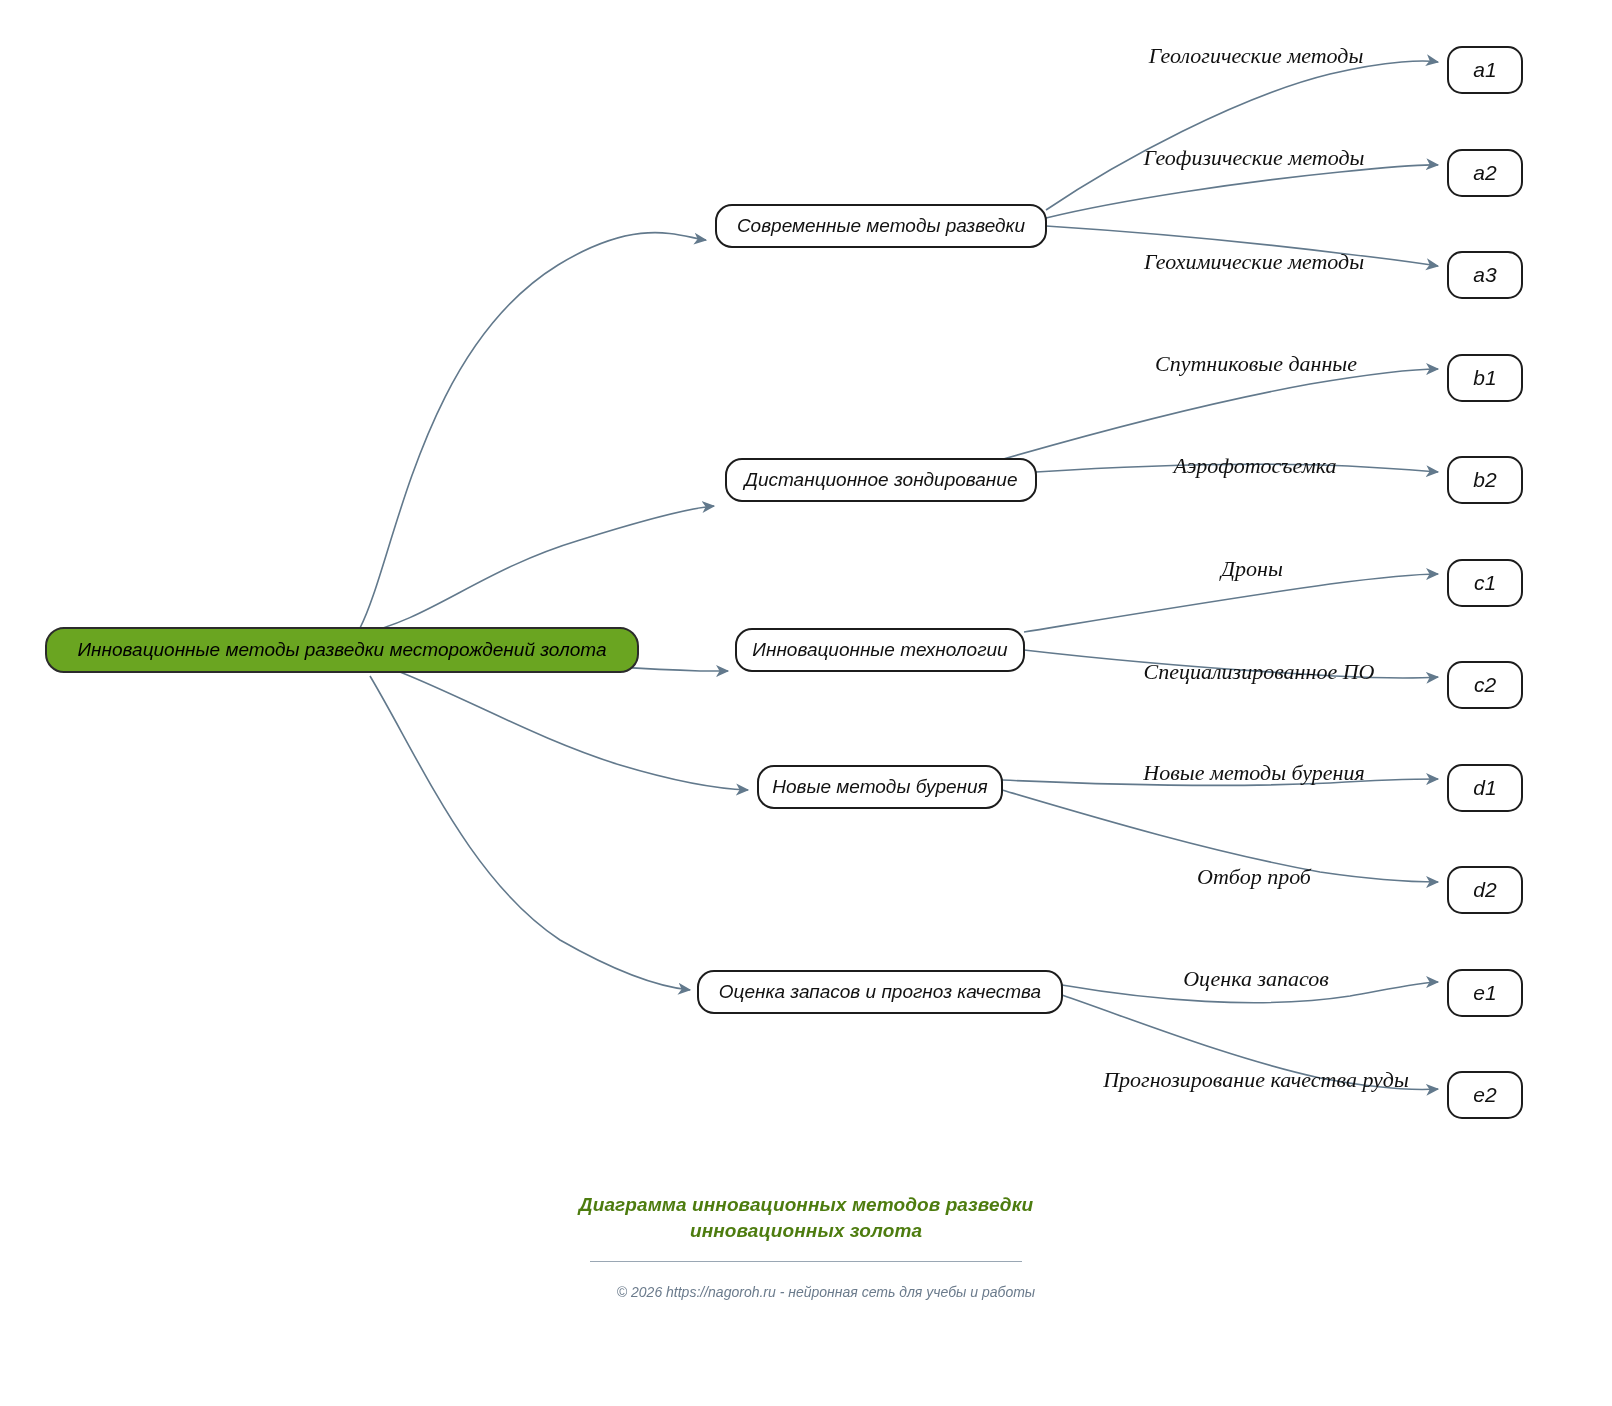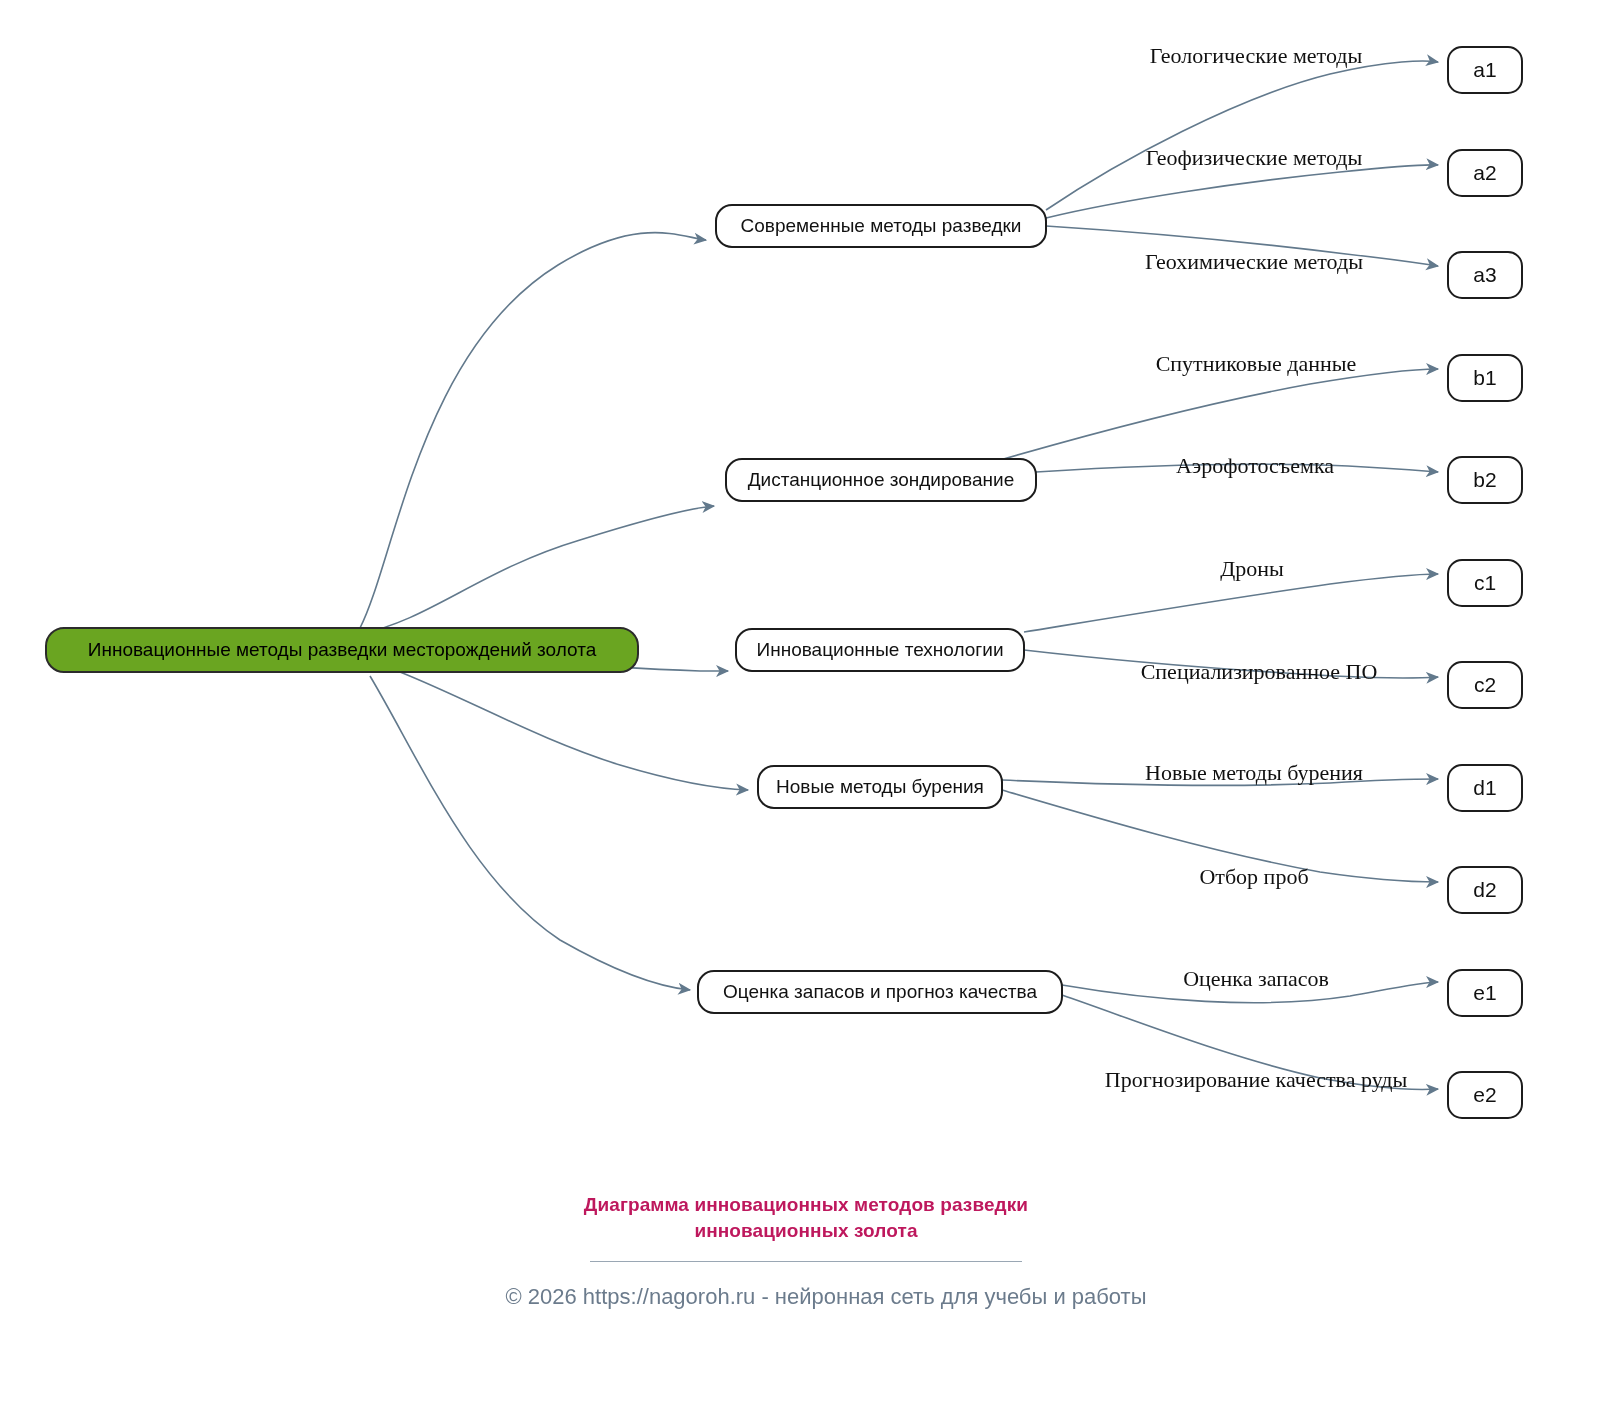--- a/index.html
+++ b/index.html
@@ -10,20 +10,21 @@
   body {
     width: 1612px;
     height: 1406px;
     font-family: "Liberation Sans", sans-serif;
     overflow: hidden;
     position: relative;
   }
   #mindmap-root {
     position: absolute;
     inset: 0;
+    font-style: italic;
   }
   svg.canvas {
     position: absolute;
     left: 0;
     top: 0;
     width: 1612px;
     height: 1406px;
     display: block;
   }
   .edge-path {
@@ -78,34 +79,34 @@
     position: absolute;
     left: 0;
     right: 0;
     top: 1192px;
     text-align: center;
   }
   .footer-title {
     font-family: "Liberation Sans", sans-serif;
     font-size: 19px;
     font-weight: bold;
-    color: #be185d;
+    color: #4d7c0f;
     line-height: 1.35;
     letter-spacing: 0.1px;
   }
   .footer-divider {
     width: 432px;
     height: 0;
     border-top: 1px solid #9aa7b4;
     margin: 18px auto 0 auto;
   }
   .footer-copy {
     margin-top: 22px;
     font-family: "Liberation Sans", sans-serif;
-    font-size: 22px;
+    font-size: 14px;
     color: #6b7b8c;
     padding-left: 40px;
   }
 </style>
 </head>
 <body>
 
 <div id="mindmap-root">
   <svg class="canvas" viewBox="0 0 1612 1406">
     <defs>

